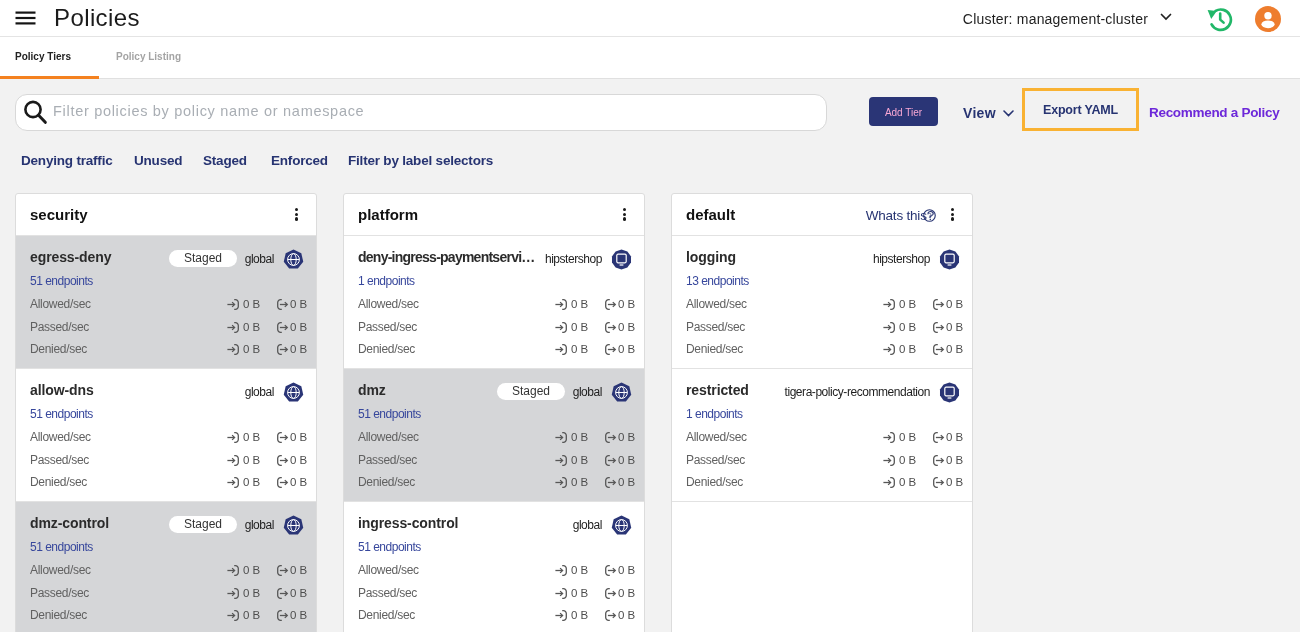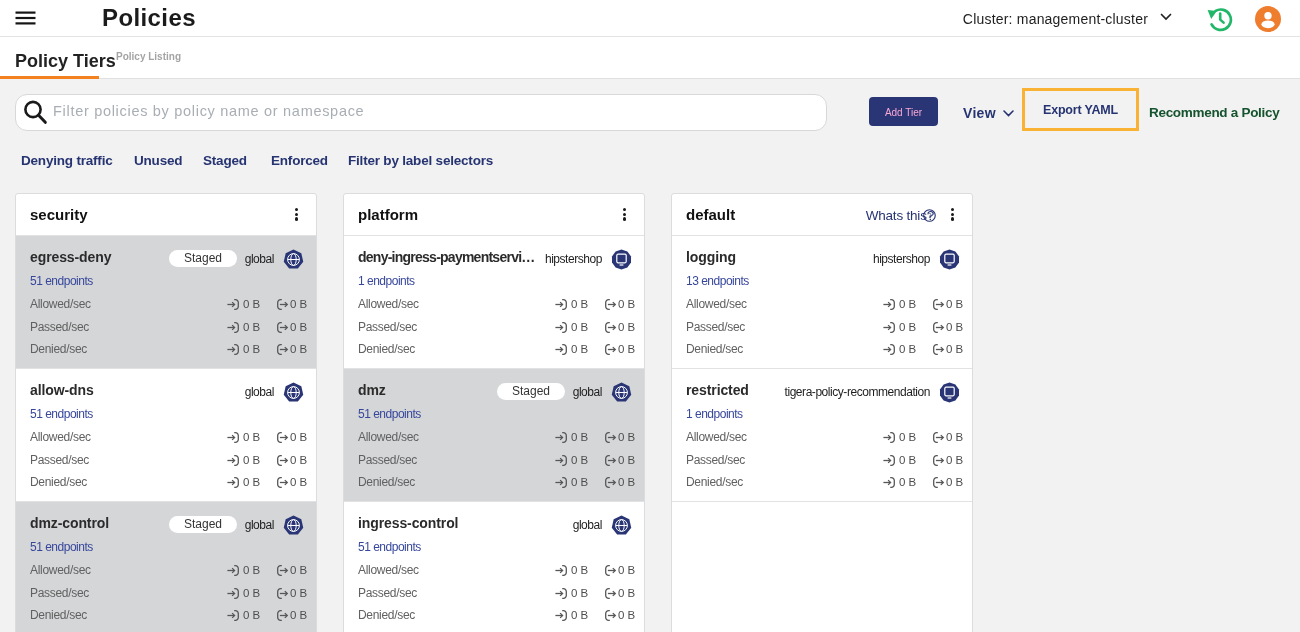--- a/index.html
+++ b/index.html
@@ -1,35 +1,35 @@
 <!DOCTYPE html>
 <html><head>
 <meta charset="utf-8">
 <style>
 * { margin:0; padding:0; box-sizing:border-box; }
 html,body { width:1300px; height:632px; overflow:hidden; font-family:"Liberation Sans", sans-serif; background:#f2f2f2; }
 .abs { position:absolute; }
 #page { position:relative; width:1300px; height:632px; overflow:hidden; }
 
 #hdr { position:absolute; left:0; top:0; width:1300px; height:37px; background:#fff; border-bottom:1px solid #e4e4e4; }
-#title { position:absolute; left:54px; top:4px; font-size:24px; font-weight:bold; color:#1b1b1b; letter-spacing:0.4px;margin-left:48px; }
+#title { position:absolute; left:54px; top:4px; font-size:24px; font-weight:normal; color:#1b1b1b; letter-spacing:0.4px; }
 #cluster { position:absolute; right:152px; top:11px; font-size:14px; letter-spacing:0.2px; color:#1e1e1e; }
 
 #tabs { position:absolute; left:0; top:37px; width:1300px; height:42px; background:#fff; border-bottom:1px solid #e0e0e0; }
-.tab1 { position:absolute; left:15px; top:14px; font-size:18px; font-weight:bold; color:#222; }
+.tab1 { position:absolute; left:15px; top:14px; font-size:10px; font-weight:bold; color:#222; }
 .tab2 { position:absolute; left:116px; top:14px; font-size:10px; font-weight:bold; color:#a4a4a4; }
 #tabline { position:absolute; left:0; top:39px; width:99px; height:3px; background:#f4811f; }
 
 #search { position:absolute; left:15px; top:94px; width:812px; height:37px; background:#fff; border:1px solid #d8d8d8; border-radius:12px; }
 #search .ph { position:absolute; left:37px; top:8px; font-size:14.5px; letter-spacing:0.7px; color:#a9aeb4; }
 #addtier { position:absolute; left:869px; top:97px; width:69px; height:29px; background:#2a3576; border-radius:4px; color:#f9a8d4; font-size:10px; text-align:center; line-height:31px; }
 #view { position:absolute; left:963px; top:105px; font-size:14px; letter-spacing:0.3px; font-weight:bold; color:#273472; }
 #exportbox { position:absolute; left:1022px; top:88px; width:117px; height:43px; border:3px solid #f9b233; }
 #exportbox span { position:absolute; left:0; width:111px; top:12px; text-align:center; font-size:12.5px; letter-spacing:-0.2px; font-weight:bold; color:#273472; }
-#recommend { position:absolute; left:1149px; top:105px; font-size:13.5px; letter-spacing:-0.3px; font-weight:bold; color:#14532d; }
+#recommend { position:absolute; left:1149px; top:105px; font-size:13.5px; letter-spacing:-0.3px; font-weight:bold; color:#6d28d9; }
 
 .flink { position:absolute; top:153px; font-size:13.5px; letter-spacing:-0.2px; font-weight:bold; color:#273472; }
 
 .col { position:absolute; top:193px; width:302px; height:460px; background:#fff; border:1px solid #dcdcdc; border-radius:3px; }
 .colhdr { position:relative; height:42px; border-bottom:1px solid #e2e2e2; }
 .colhdr .name { position:absolute; left:14px; top:12px; font-size:15px; font-weight:bold; color:#111; }
 .dots { position:absolute; right:17px; top:14px; width:4px; height:14px; }
 .dots i { display:block; width:3.4px; height:3.4px; border-radius:50%; background:#1a1a1a; margin:0 0 1.3px 0; }
 .card { position:relative; height:133px; border-bottom:1px solid #e2e2e2; background:#fff; }
 .card.staged { background:#d5d6d8; }

